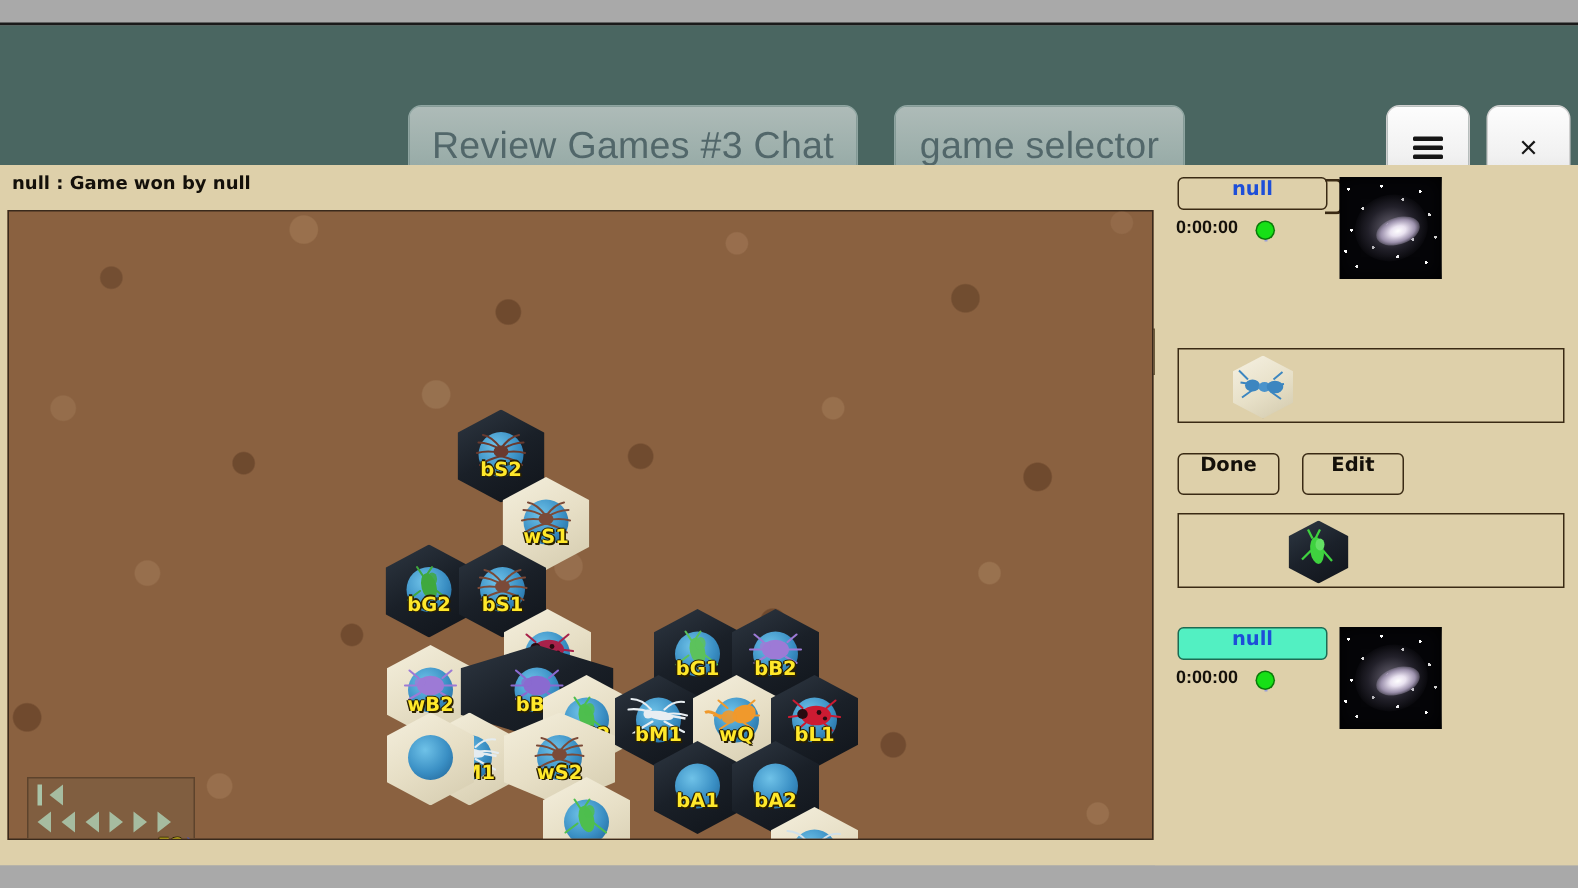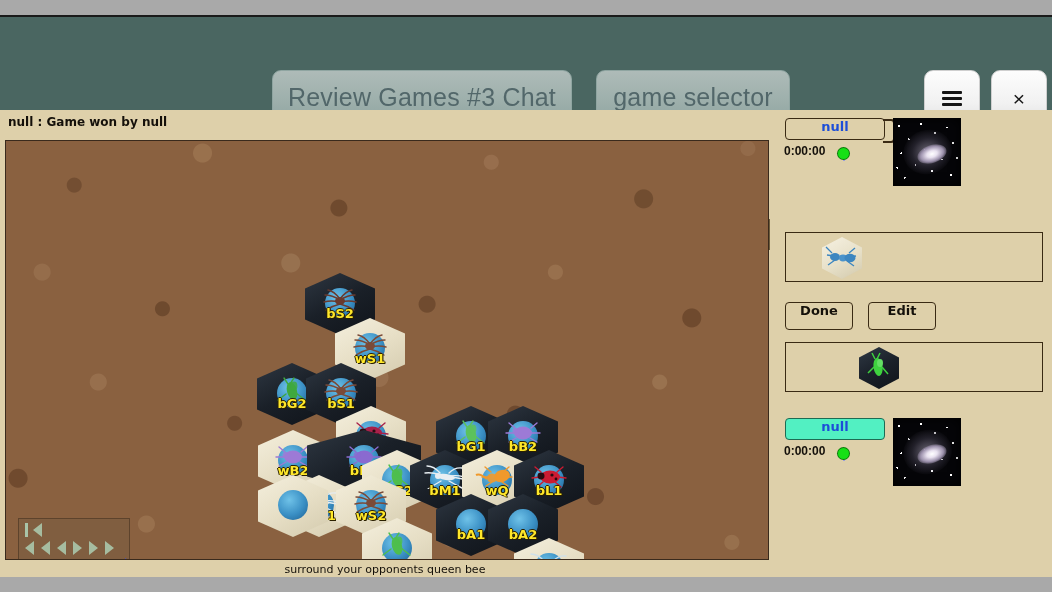--- a/index.html
+++ b/index.html
@@ -114,21 +114,21 @@
       radial-gradient(circle at 4% 78%, #6c472c 0 9px, transparent 10px),
       radial-gradient(circle at 20% 88%, #9b7350 0 8px, transparent 9px),
       radial-gradient(circle at 41% 80%, #6b462b 0 7px, transparent 8px),
       radial-gradient(circle at 58% 91%, #997151 0 9px, transparent 10px),
       radial-gradient(circle at 76% 82%, #6d482e 0 8px, transparent 9px),
       radial-gradient(circle at 93% 92%, #9a7350 0 7px, transparent 8px);
   }
 
   
   .tile{
-    position:absolute;width:70px;height:62px;
+    position:absolute;width:58px;height:62px;
     clip-path:polygon(50% 0,100% 25%,100% 75%,50% 100%,0 75%,0 25%);
     filter:drop-shadow(2px 3px 2px rgba(0,0,0,.55));
   }
   .tile.black{background:linear-gradient(150deg,#2e3742 0%,#1a2028 48%,#10141a 100%);}
   .tile.white{background:linear-gradient(150deg,#f4efdd 0%,#e7dfc6 50%,#d4cbae 100%);}
   .tile .bug{
     position:absolute;left:50%;top:48%;transform:translate(-50%,-50%);
     width:30px;height:30px;border-radius:50%;
     background:radial-gradient(circle at 38% 33%, #6fc2e8 0%, #3a8fc4 55%, #1d5f92 100%);
   }
@@ -435,21 +435,21 @@
                 <g stroke="#e4ecf0" stroke-width="1.4" fill="none" stroke-linecap="round">
                   <path d="M18 10 Q12 3 5 3 M18 12 Q10 9 3 10 M19 18 Q12 22 6 26
                         M27 10 Q33 4 40 5 M28 13 Q36 12 42 14 M27 18 Q34 22 40 25"></path>
                 </g>
                 <ellipse cx="24" cy="14" rx="9" ry="3" fill="#e4ecf0" transform="rotate(8 24 14)"></ellipse>
               <circle cx="16" cy="13" r="3" fill="#e4ecf0"></circle>
               <path d="M30 14 L41 16" stroke="#e4ecf0" stroke-width="1.6" fill="none"></path>
               </svg></div>
             <div class="lbl">wM1</div>
           </div>
-          <div class="tile white" style="left: 330px; top: 334px;">
+          <div class="tile white" style="left: 330px; top: 334px; padding-left: 16px;">
             <div class="bug"></div>
             <div class="legs"><svg width="46" height="26" viewBox="0 0 46 26">
                 <g stroke="#7b4a38" stroke-width="1.4" fill="none" stroke-linecap="round">
                   <path d="M23 13 Q17 5 11 4 M23 14 Q15 9 8 9 M23 16 Q14 14 7 16 M23 18 Q15 20 9 24
                         M23 13 Q29 5 35 4 M23 14 Q31 9 38 9 M23 16 Q32 14 39 16 M23 18 Q31 20 37 24"></path>
                 </g>
                 <ellipse cx="23" cy="15" rx="5" ry="4" fill="#7b4a38"></ellipse>
               </svg></div>
             <div class="lbl">wS2</div>
           </div>
@@ -506,23 +506,20 @@
           <div class="arw r"></div>
           <div class="arw r"></div>
           <div class="arw r"></div>
         </div>
 
         <div class="mp-count">52</div>
         <div class="mp-play"></div>
       </div>
     </div>
 
-    <div class="hintbar">
-      <div class="txt">surround your opponents queen bee</div>
-    </div>
 
     <div class="side">
 
       <div class="namebox" style="left:15px;top:8px;">
           <span>null</span>
         </div>
       <div class="bracket" style="left:113px;top:9px;"></div>
       <div class="timer" style="left:14px;top:34px;">0:00:00</div>
       <div class="pinstem" style="left:73px;top:44px;"></div>
       <div class="pin" style="left:68px;top:38px;"></div>

